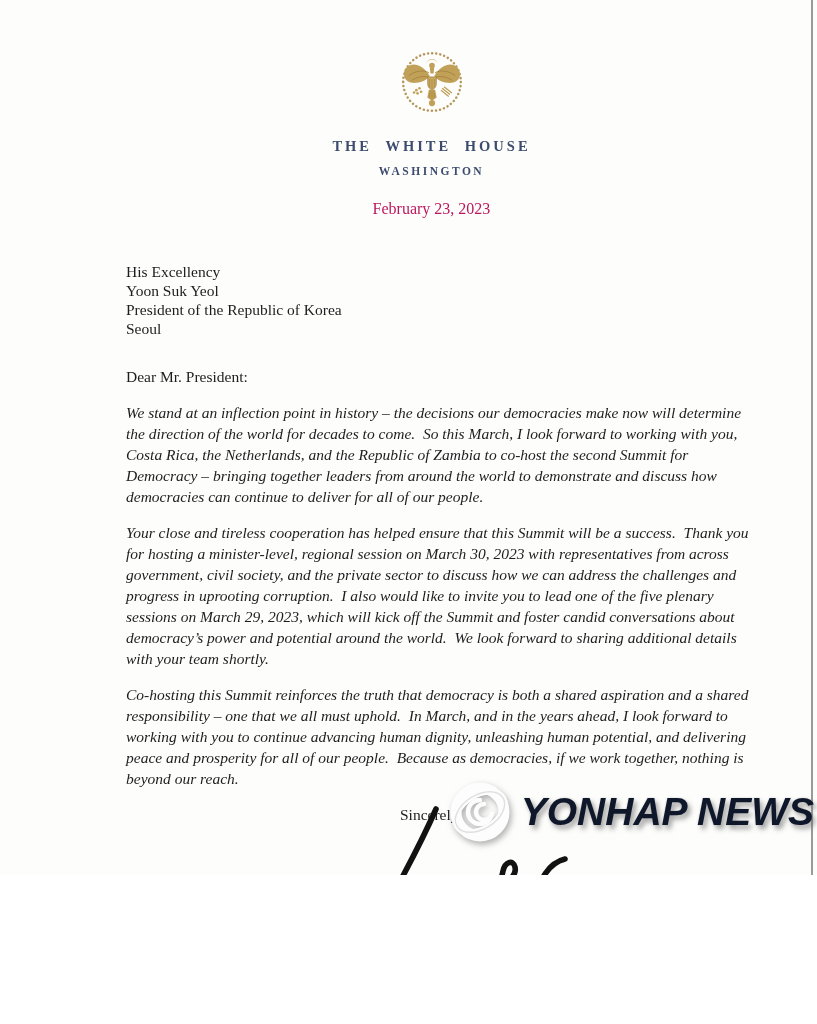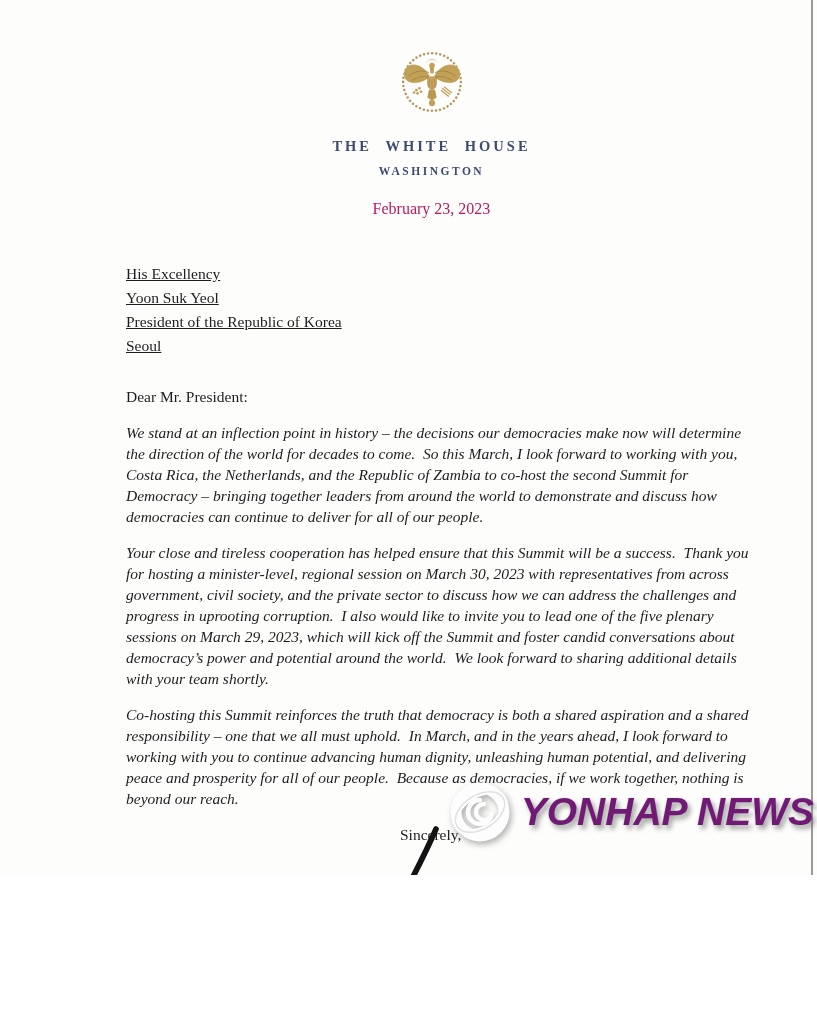--- a/index.html
+++ b/index.html
@@ -34,21 +34,21 @@
   .date-line {
     margin-top:23px;
     text-align:center;
     font-size:16px;
     color:#be185d;
   }
   .body-col { margin-left:103px; width:624px; }
   .recipient {
     margin-top:44px;
     white-space:pre-line;
-    font-size:15.5px; line-height:24px;text-decoration:underline;
+    font-size:15.5px; line-height:19px;
   }
   .salutation {
     margin-top:28px;
     font-size:15.5px; line-height:21px;
   }
   .para {
     margin-top:15px;
     font-size:15.5px; line-height:21px;
     white-space:pre-wrap;
     font-style:italic;
@@ -69,21 +69,21 @@
   }
   .watermark {
     position:absolute; right:26px; bottom:30px;
     display:flex; align-items:center; gap:8px;
   }
   .wm-logo svg { display:block; filter:drop-shadow(2px 3px 3px rgba(110,110,110,0.55)); }
   .wm-text {
     font-family:"Liberation Sans","DejaVu Sans",sans-serif;
     font-style:italic; font-weight:bold;
     font-size:39px; letter-spacing:0px;
-    color:#701a75;
+    color:#0f172a;
     text-shadow:3px 4px 5px rgba(105,105,105,0.6), 0 0 2px rgba(140,140,140,0.4);
     white-space:nowrap;
   }
 </style>
 </head>
 <body>
 
 <div class="page">
 
   <div class="edge-line"></div>

